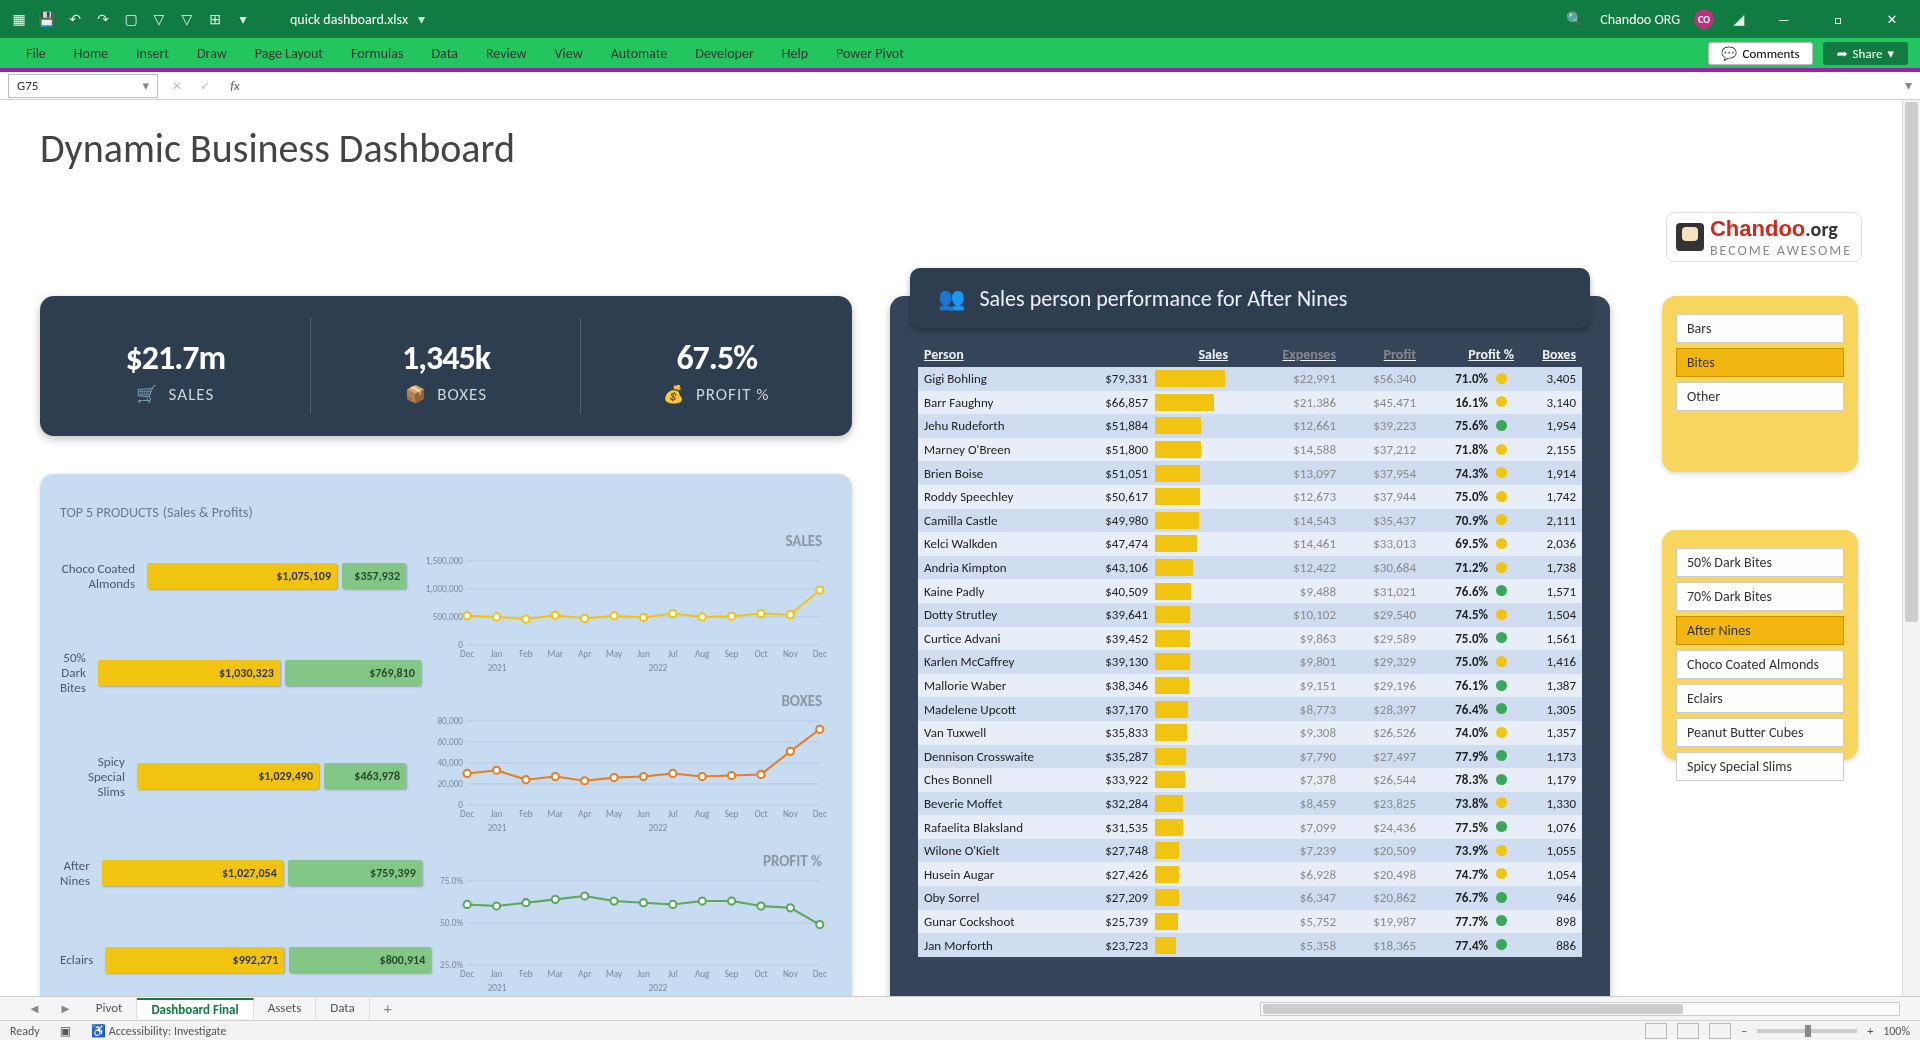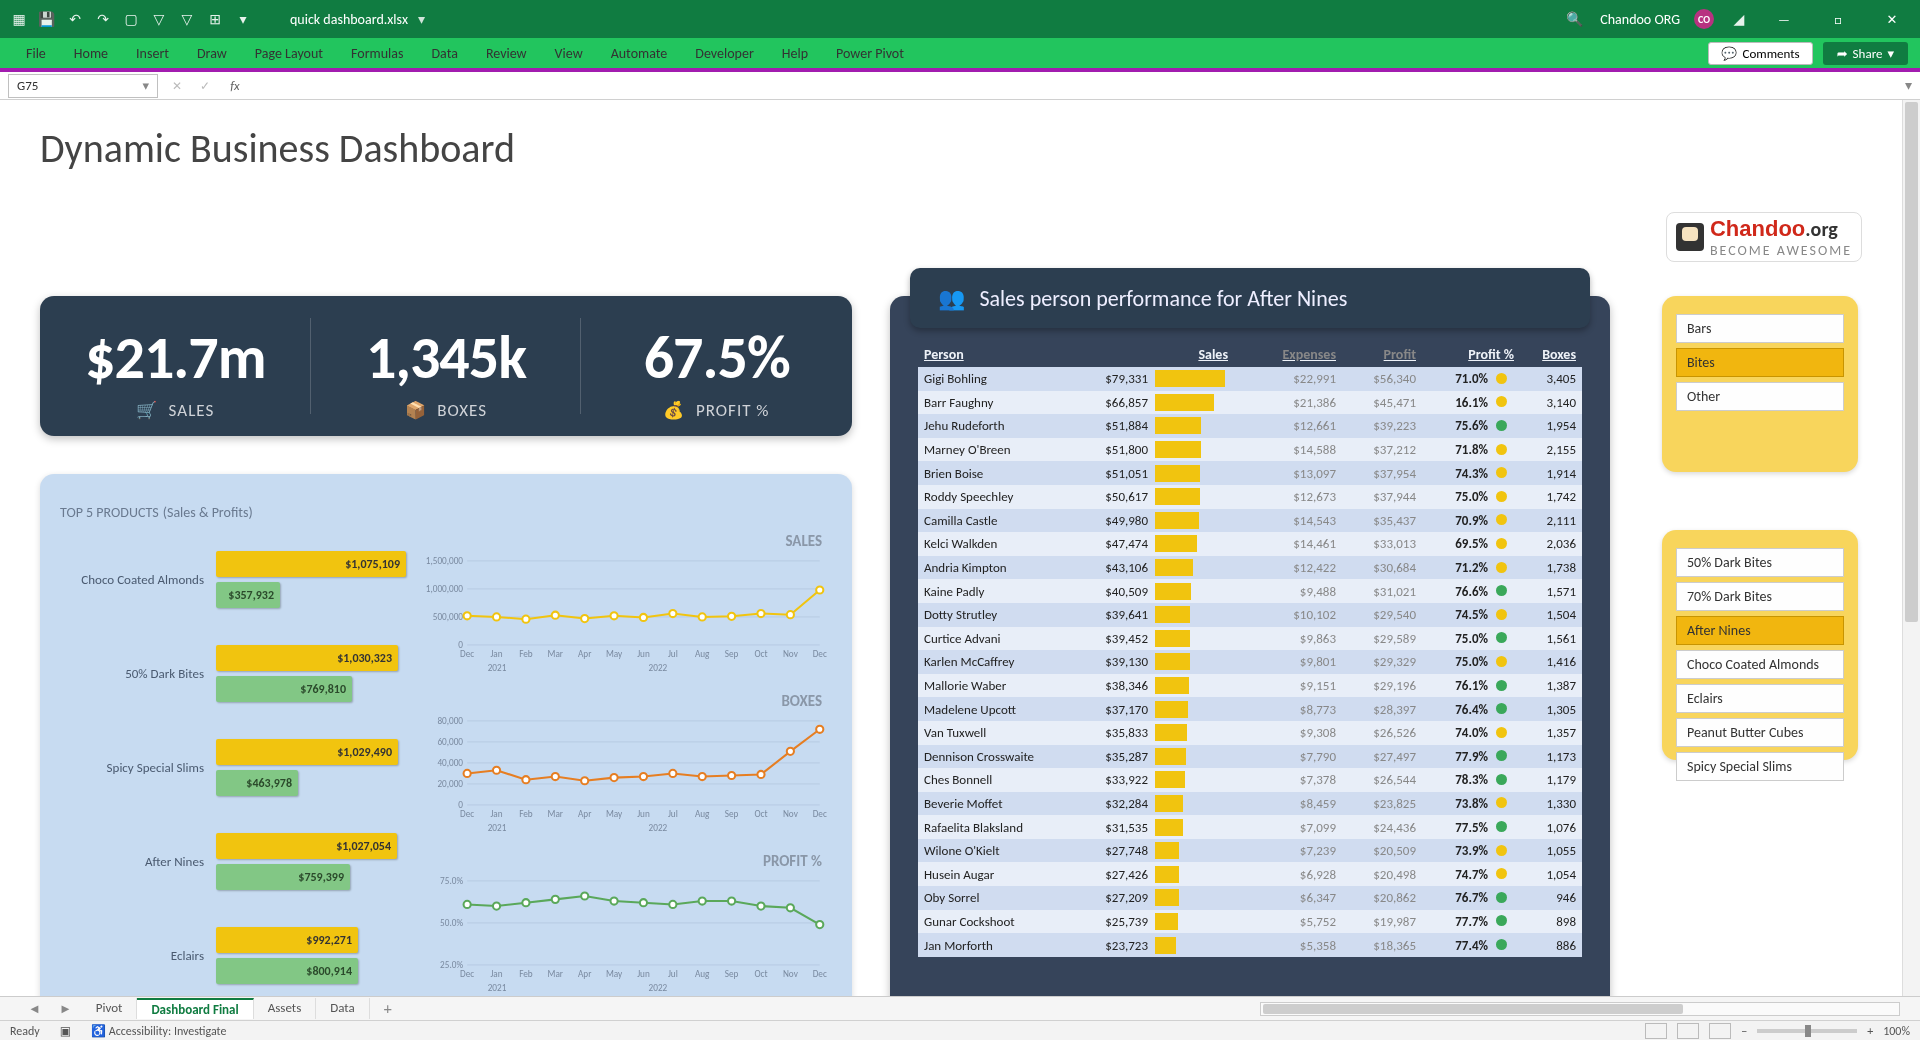--- a/index.html
+++ b/index.html
@@ -29,32 +29,32 @@
 .formulabar .fbar-btn { color:#bbb; padding:0 4px; font-size:12px; }
 
 
 .canvas { position:absolute; top:100px; left:0; right:20px; bottom:38px; background:#ffffff; overflow:hidden; }
 .dash-title { position:absolute; top:24px; left:40px; font-size:40px; font-weight:300; color:#444; }
 
 
 .kpi-card { position:absolute; top:196px; left:40px; width:812px; height:140px; background:#2c3e50; border-radius:14px; display:flex; color:#fff; box-shadow:0 3px 8px rgba(0,0,0,.25); }
 .kpi { flex:1; display:flex; flex-direction:column; align-items:center; justify-content:center; position:relative; padding-top:10px; }
 .kpi:not(:last-child)::after { content:""; position:absolute; right:0; top:22px; bottom:22px; width:1px; background:rgba(255,255,255,.18); }
-.kpi-value { font-size:60px; font-weight:700; letter-spacing:-1px; }
+.kpi-value { font-size:34px; font-weight:700; letter-spacing:-1px; }
 .kpi-label { margin-top:6px; font-size:17px; color:#d0d3d8; letter-spacing:1px; display:flex; gap:10px; align-items:center; }
 
 
 .top5 { position:absolute; top:374px; left:40px; width:812px; height:548px; background:#c7dbf1; border-radius:14px; padding:26px 20px; box-shadow:0 2px 6px rgba(0,0,0,.15); }
 .top5-title { font-size:18px; color:#4a5a70; font-weight:400; }
 .top5-title span { font-size:14px; color:#6a7a90; }
 .top5-body { display:flex; margin-top:10px; height:470px; }
 .top5-bars { width:360px; display:flex; flex-direction:column; justify-content:space-around; padding-right:14px; }
 .pbar-row { display:flex; align-items:center; gap:6px; }
 .pbar-label { width:150px; text-align:right; font-size:13px; color:#4a5a70; padding-right:6px; }
-.pbar-stack { flex:1; display:flex; flex-direction:column; gap:5px;text-align:center; }
+.pbar-stack { flex:1; display:flex; gap:5px;text-align:center; }
 .pbar-yellow { height:26px; background:#f1c40f; box-shadow:1px 1px 2px rgba(0,0,0,.25); display:flex; align-items:center; justify-content:flex-end; padding:0 6px; font-size:12px; font-weight:600; color:#333; border-radius:2px; }
 .pbar-green { height:26px; background:#82c785; box-shadow:1px 1px 2px rgba(0,0,0,.25); display:flex; align-items:center; justify-content:flex-end; padding:0 6px; font-size:12px; font-weight:600; color:#2b4a2b; border-radius:2px; }
 
 .top5-lines { width:410px; display:flex; flex-direction:column; gap:10px; }
 .mini-chart { flex:1; position:relative; }
 .mini-chart-title { position:absolute; right:8px; top:0; font-size:15px; color:#8a97a8; display:flex; gap:6px; align-items:center; font-weight:600; }
 .mini-chart svg { width:100%; height:100%; }
 .mini-axis-y text { font-size:9px; fill:#7a8aa0; }
 
 
@@ -238,21 +238,21 @@
           <div class="pbar-row">
             <div class="pbar-label">After Nines</div>
    <div class="pbar-stack">
      <div class="pbar-yellow" style="width:181px">$1,027,054</div>
      <div class="pbar-green" style="width:134px">$759,399</div>
    </div>
           </div>
           <div class="pbar-row">
             <div class="pbar-label">Eclairs</div>
    <div class="pbar-stack">
-     <div class="pbar-yellow" style="width:142px">$992,271</div>
+     <div class="pbar-yellow" style="width:179px">$992,271</div>
      <div class="pbar-green" style="width:142px">$800,914</div>
    </div>
           </div>
         </div>
       <div class="top5-lines" id="top5-lines">
           <div class="mini-chart"><div class="mini-chart-title">SALES</div>
     <svg viewBox="0 0 400 130">
       <g class="mini-axis-y">
                 <text x="42" y="105" text-anchor="end" class="mini-axis-y">0</text>
             <line x1="46" y1="102" x2="390" y2="102" stroke="#a8bcd6" stroke-width="0.5"></line>

